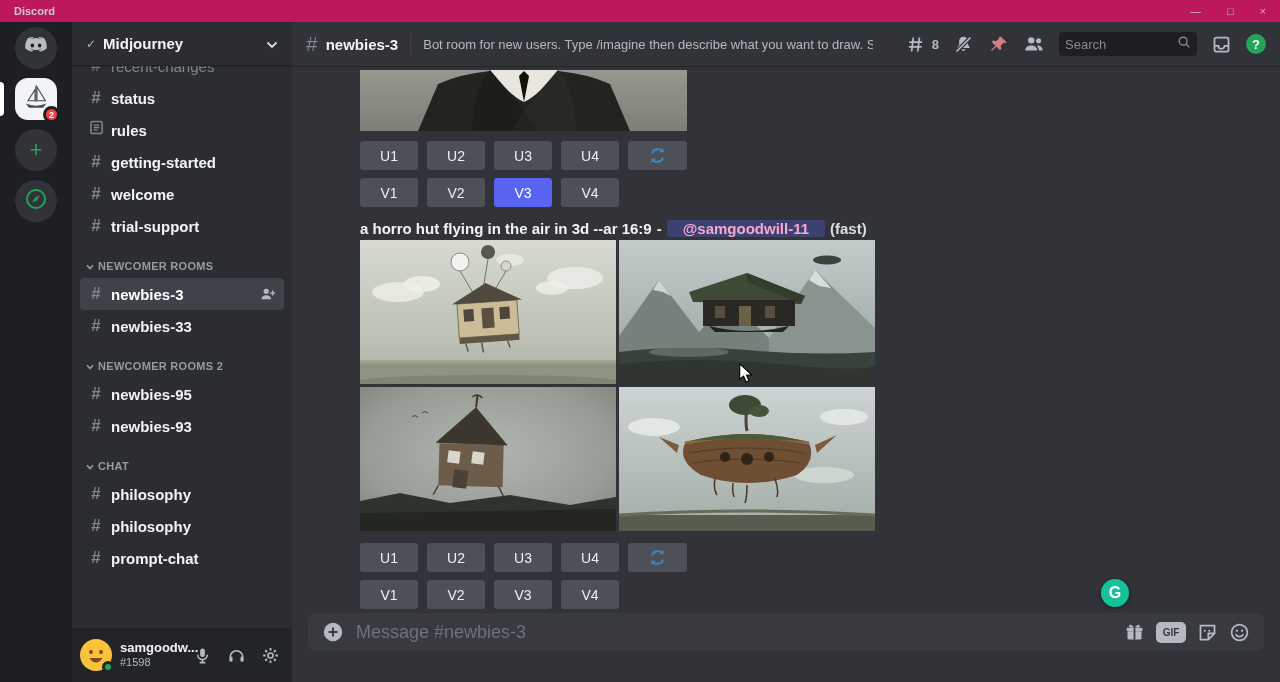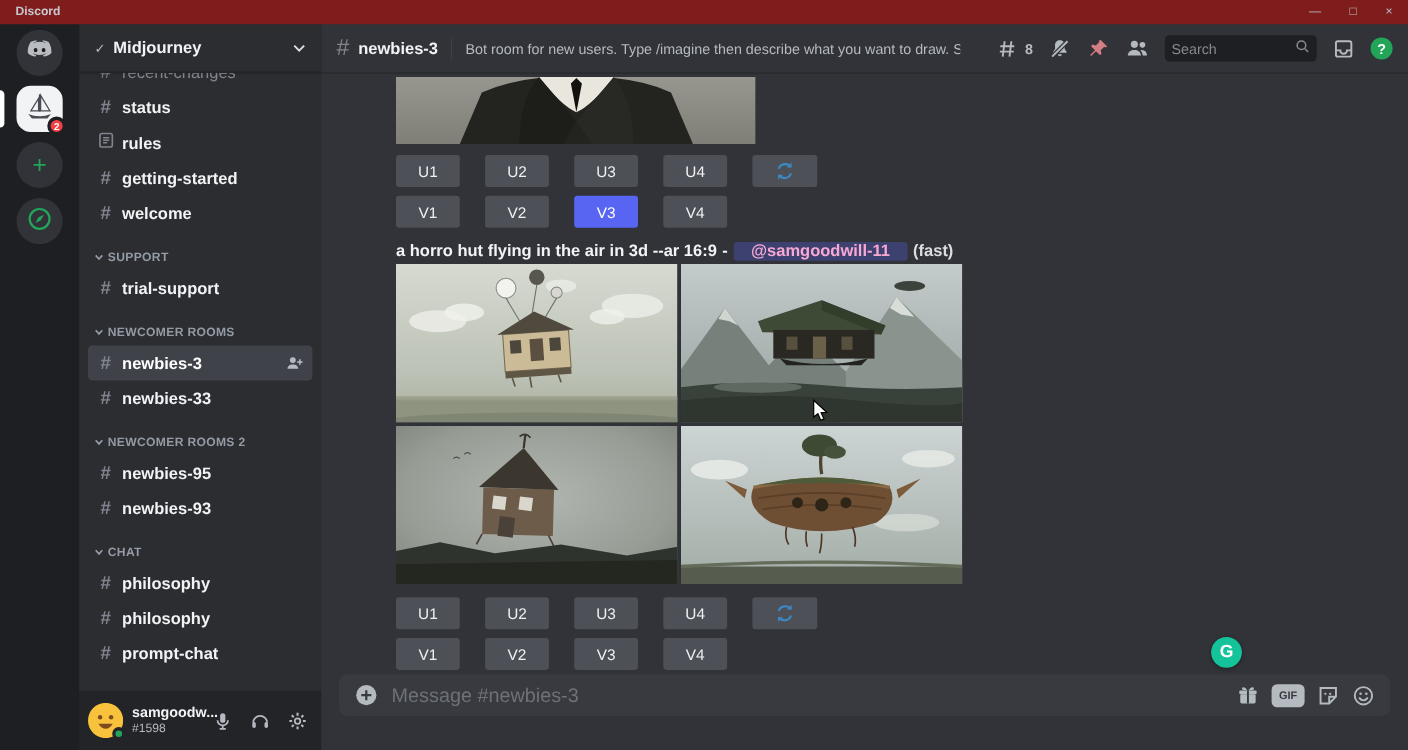--- a/index.html
+++ b/index.html
@@ -1,20 +1,20 @@
 <!DOCTYPE html>
 <html><head>
 <meta charset="utf-8">
 <style>
 *{box-sizing:border-box;margin:0;padding:0}
 html,body{width:1280px;height:682px;overflow:hidden}
 body{position:relative;background:#313338;font-family:"Liberation Sans","DejaVu Sans",sans-serif;-webkit-font-smoothing:antialiased}
 
 
-.titlebar{position:absolute;top:0;left:0;right:0;height:22px;background:#7f1d1d;display:flex;align-items:center;padding:0 14px;z-index:60}
+.titlebar{position:absolute;top:0;left:0;right:0;height:22px;background:#be185d;display:flex;align-items:center;padding:0 14px;z-index:60}
 .app-name{color:#c8cad0;font-size:11px;font-weight:bold}
 .win-controls{margin-left:auto;display:flex;gap:26px;color:#b8bbbe;font-size:11px}
 .win-controls span{cursor:default;line-height:22px}
 
 
 .rail{position:absolute;left:0;top:22px;width:72px;bottom:0;background:#1e1f22;display:flex;flex-direction:column;align-items:center;padding-top:5px;gap:9px;z-index:40}
 .rail-item{width:42px;height:42px;border-radius:50%;background:#313338;display:flex;align-items:center;justify-content:center;position:relative;flex:0 0 auto}
 .rail-item.server{background:#f2f3f5;border-radius:13px}
 .rail-pill{position:absolute;left:-15px;top:4px;width:4px;height:34px;background:#fff;border-radius:0 4px 4px 0}
 .rail-badge{position:absolute;right:-3px;bottom:-3px;min-width:17px;height:17px;background:#f23f43;border-radius:9px;border:3px solid #1e1f22;color:#fff;font-size:9px;font-weight:bold;display:flex;align-items:center;justify-content:center;padding:0 2px}
@@ -59,21 +59,21 @@
 .searchbox input{flex:1;min-width:0;background:transparent;border:none;outline:none;color:#dbdee1;font-size:13px;font-family:inherit}
 .searchbox input::placeholder{color:#87898c}
 .help-circle{width:20px;height:20px;border-radius:50%;background:#23a559;color:#fff;font-size:13px;font-weight:bold;display:flex;align-items:center;justify-content:center;cursor:pointer}
 
 
 .new-bar{position:absolute;top:44px;left:24px;right:26px;height:22px;background:#5865f2;border-radius:0 0 8px 8px;display:flex;align-items:center;padding:0 11px;color:#fff;font-size:12.5px;font-weight:600;z-index:7;cursor:pointer}
 .new-bar .mark{margin-left:auto;display:flex;align-items:center;gap:5px}
 
 
 .prev-img{position:absolute;left:68px;top:48px;width:327px;height:61px;overflow:hidden;z-index:2;cursor:pointer}
-.btn-row{position:absolute;left:68px;display:flex;gap:23px;z-index:3}
+.btn-row{position:absolute;left:68px;display:flex;gap:9px;z-index:3}
 .mj-btn{width:58px;height:29px;background:#4e5058;border-radius:3px;color:#eef0f3;font-size:14px;font-weight:500;display:flex;align-items:center;justify-content:center;cursor:pointer;border:none}
 .mj-btn.primary{background:#5865f2;color:#fff}
 .mj-btn.reroll{width:59px}
 .prompt-line{position:absolute;left:68px;top:198px;font-size:15px;color:#f2f3f5;font-weight:bold;z-index:3;display:flex;align-items:center;gap:5px;white-space:nowrap}
 .mention{background:rgba(88,101,242,.3);color:#f9a8d4;border-radius:3px;padding:0 16px;cursor:pointer}
 .mode{color:#dbdee1;font-weight:bold}
 .img-grid{position:absolute;left:68px;top:218px;display:grid;grid-template-columns:256px 256px;grid-auto-rows:144px;gap:3px;z-index:2}
 .img-grid .cell{width:256px;height:144px;overflow:hidden;cursor:pointer;background:#2b2d31}
 .img-grid svg{display:block}
 
@@ -165,26 +165,20 @@
     </div>
     <div class="channel unread">
       <span class="ch-icon">#</span>
       <span>getting-started</span>
     </div>
     <div class="channel unread">
       <span class="ch-icon">#</span>
       <span>welcome</span>
     </div>
 
-    <div class="section">
-      <span><svg viewBox="0 0 8 6" width="8" height="6">
-            <path d="M1 1.2 L4 4.5 L7 1.2" fill="none" stroke="#949ba4" stroke-width="1.6"></path>
-          </svg></span>
-      <span>SUPPORT</span>
-    </div>
     <div class="channel unread dot">
       <span class="ch-icon">#</span>
       <span>trial-support</span>
     </div>
 
     <div class="section">
       <span><svg viewBox="0 0 8 6" width="8" height="6">
             <path d="M1 1.2 L4 4.5 L7 1.2" fill="none" stroke="#949ba4" stroke-width="1.6"></path>
           </svg></span>
       <span>NEWCOMER ROOMS</span>

